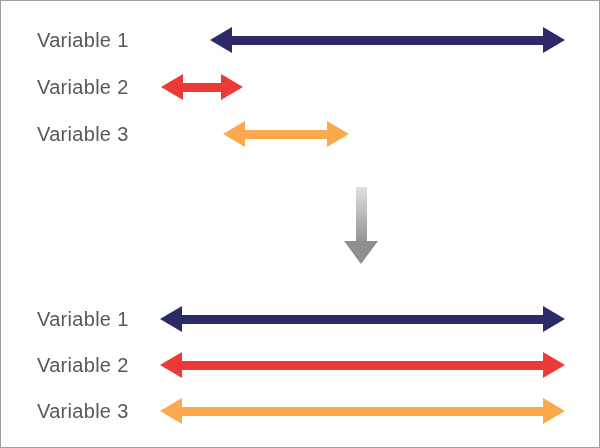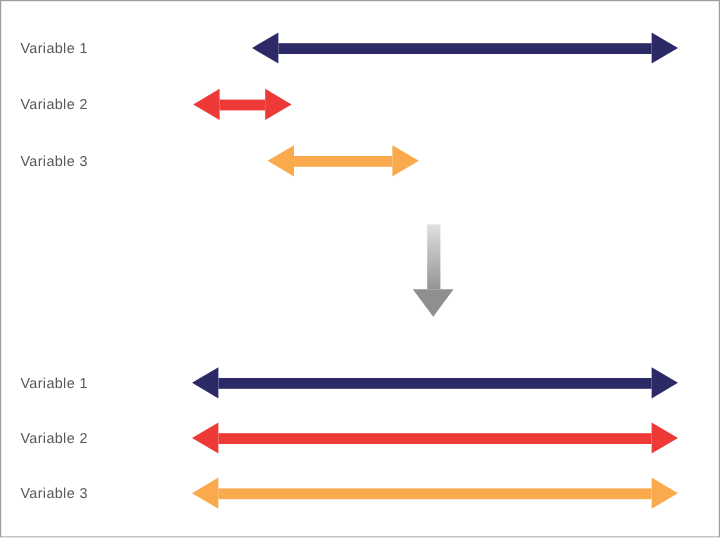--- a/index.html
+++ b/index.html
@@ -6,24 +6,24 @@
   .frame {
     position:relative;
     width:598px; height:446px;
     border:1px solid var(--border, #9e9e9e);
     background:#ffffff;
     font-family:"Liberation Sans", sans-serif;
     overflow:hidden;
   }
   .lbl {
     position:absolute;
-    left:16px;
+    left:36px;
     height:26px;
     line-height:26px;
-    font-size:12px;
+    font-size:20px;
     letter-spacing:0.3px;
     color:var(--text, #58585b);
     white-space:nowrap;
   }
   .darrow {
     position:absolute;
     height:26px;
     display:flex;
     align-items:center;
   }

